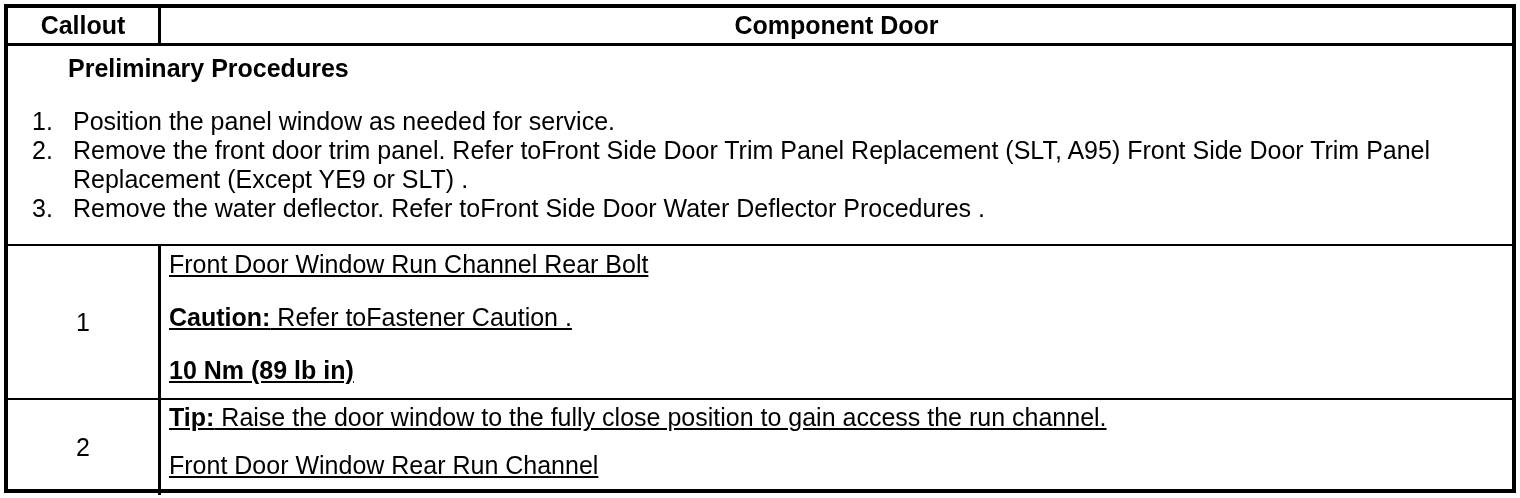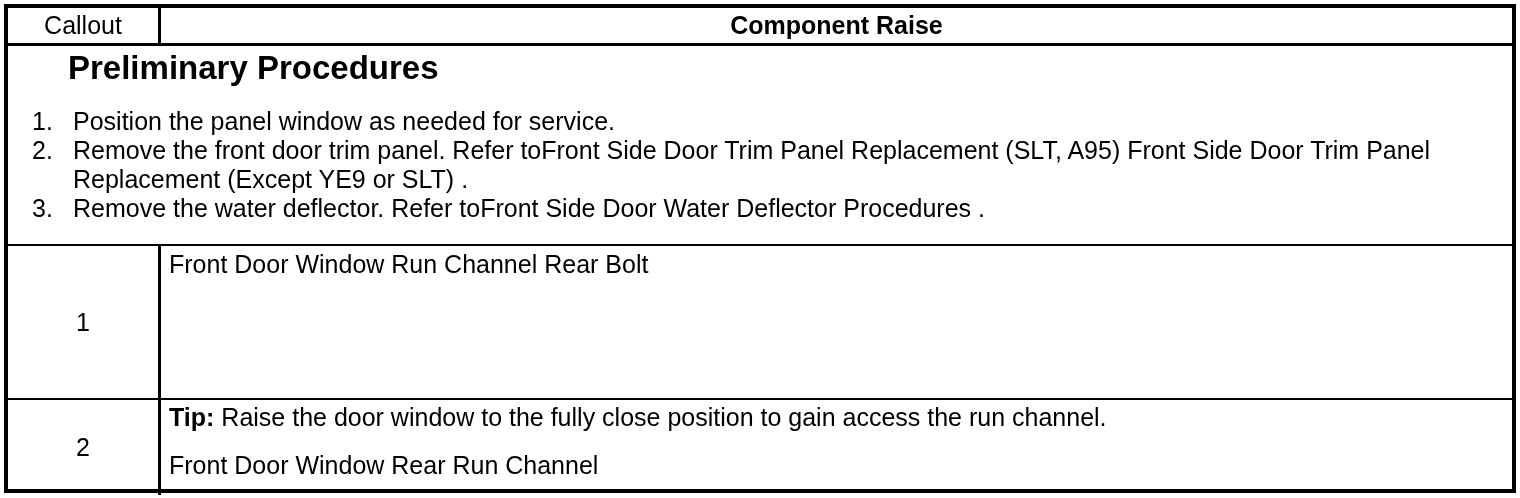--- a/index.html
+++ b/index.html
@@ -34,42 +34,42 @@
     align-items: stretch;
   }
   .hdr-callout {
     width: 150px;
     flex: none;
     border-right: 3px solid #000000;
     box-sizing: content-box;
     display: flex;
     align-items: center;
     justify-content: center;
-    font-weight: normal;
+    font-weight: bold;
     font-size: 25px;
   }
   .hdr-name {
     flex: 1;
     display: flex;
     align-items: center;
     justify-content: center;
     font-weight: bold;
     font-size: 25px;
   }
   
   .prelim {
     height: 192px;
     border-bottom: 2px solid #000000;
     box-sizing: content-box;
     padding-top: 6px;
     overflow: hidden;
   }
   .prelim-title {
     font-weight: bold;
-    font-size: 33px;
+    font-size: 25px;
     line-height: 32px;
     margin: 0 0 23px 60px;
   }
   .step {
     display: flex;
     font-size: 25px;
     line-height: 29px;
     margin-left: 24px;
     margin-right: 10px;
   }
@@ -100,36 +100,37 @@
   .cell-content {
     flex: 1;
     padding-left: 8px;
     padding-right: 6px;
     overflow: hidden;
   }
   .cell-content p {
     margin: 0;
     font-size: 25px;
     line-height: 28px;
+    text-decoration: underline;
   }
   .row-1 .cell-content { padding-top: 4px; }
   .row-1 .cell-content p + p { margin-top: 25px; }
   .row-2 .cell-content { padding-top: 3px; }
   .row-2 .cell-content p + p { margin-top: 20px; }
   .b { font-weight: bold; }
 </style>
 </head>
 <body>
 
 <div class="page">
   <div class="tbl">
 
     <div class="hdr">
       <div class="hdr-callout">Callout</div>
-      <div class="hdr-name">Component Raise</div>
+      <div class="hdr-name">Component Door</div>
     </div>
 
     <div class="prelim">
       <div class="prelim-title">Preliminary Procedures</div>
       <div class="step">
         <span class="step-num">1.</span>
         <span class="step-text">Position the panel window as needed for service.</span>
       </div>
       <div class="step">
         <span class="step-num">2.</span>
@@ -138,20 +139,22 @@
       <div class="step">
         <span class="step-num">3.</span>
         <span class="step-text">Remove the water deflector. Refer toFront Side Door Water Deflector Procedures .</span>
       </div>
     </div>
 
     <div class="row row-1">
       <div class="cell-callout">1</div>
       <div class="cell-content">
         <p>Front Door Window Run Channel Rear Bolt</p>
+        <p><span class="b">Caution:</span><span> Refer toFastener Caution .</span></p>
+        <p class="b">10 Nm (89 lb in)</p>
       </div>
     </div>
 
     <div class="row row-2">
       <div class="cell-callout">2</div>
       <div class="cell-content">
         <p><span class="b">Tip:</span><span> Raise the door window to the fully close position to gain access the run channel.</span></p>
         <p>Front Door Window Rear Run Channel</p>
       </div>
     </div>

